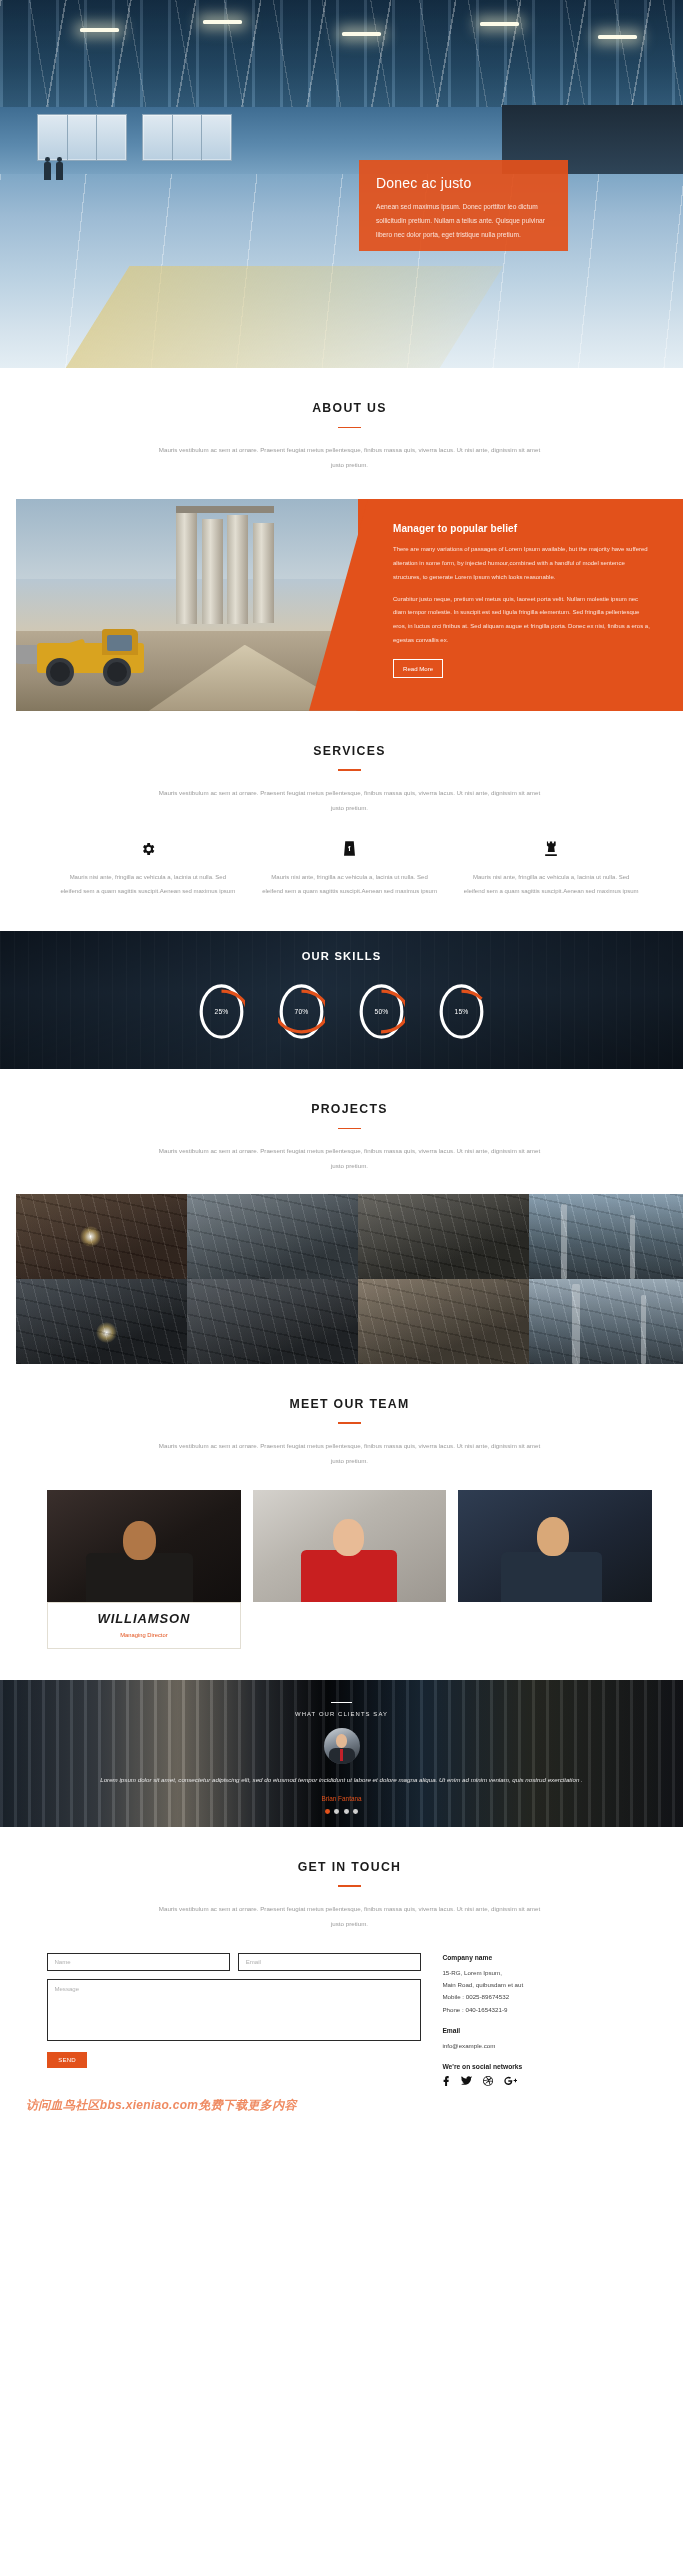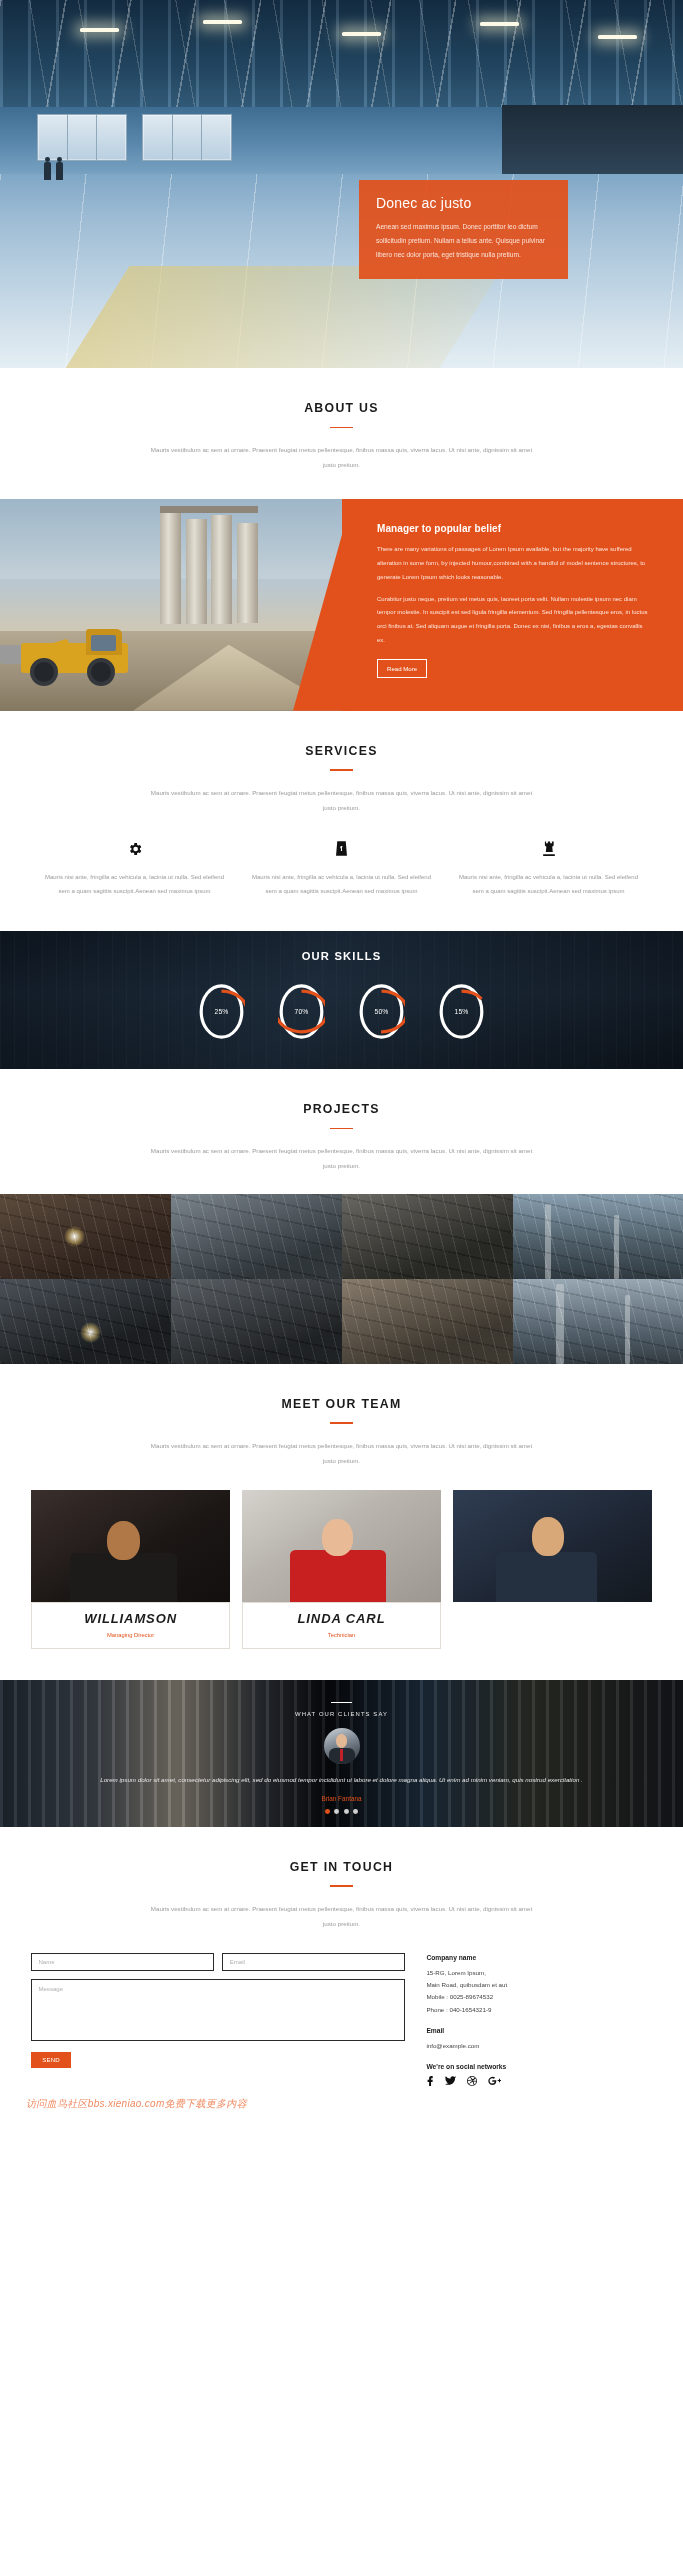--- a/index.html
+++ b/index.html
@@ -97,39 +97,38 @@
   .hero-dark-right{
     position:absolute; right:0; top:105px; width:181px; height:80px;
     background: linear-gradient(180deg,#1d2b38,#31485c);
   }
   .hero-card {
     position: absolute;
     left: 359px;
     top: 160px;
     width: 209px;
     background: rgba(226,81,27,.93);
-    padding: 15px 17px 17px 17px;
+    padding: 15px 17px 9px 17px;
     z-index: 5;
-    margin-top: 20px;
   }
   .hero-card h2 {
     font-size: 14px;
     color: #fff;
     font-weight: normal;
     margin-bottom: 8.5px;
     letter-spacing: 0.2px;
   }
   .hero-card p {
     font-size: 6.6px;
     line-height: 2.15;
     color: #fbe3da;
   }
 
   
-  .section { padding: 33px 0 0 0; }
+  .section { padding: 33px 0 0 16px; }
   .sec-title {
     text-align: center;
     font-size: 12.3px;
     letter-spacing: 1.3px;
     font-weight: bold;
     color: #1b1b1b;
   }
   .sec-rule {
     width: 23.5px; height: 1.6px; background: #e2511b;
     margin: 11.7px auto 14px auto;
@@ -339,22 +338,22 @@
   .info-col p { font-size: 6.2px; color: #444; line-height: 2.0; }
   .info-col .spacer { height: 10.7px; }
   .socials { display: flex; gap: 10.7px; margin-top: 5.3px; align-items:center; }
   .socials span { cursor: pointer; display:inline-flex; }
   .socials svg { fill: #111; }
 
   .watermark {
     text-align: left;
     padding: 10.7px 0 8.5px 26px;
     color: #ef8b62;
-    font-size: 10px;
-    font-weight: normal;
+    font-size: 12px;
+    font-weight: bold;
     font-style: italic;
     letter-spacing: 0.3px;
   }
 </style>
 </head>
 <body>
 
 <div class="page">
 
 
@@ -529,24 +528,20 @@
         </div>
         <div class="team-meta">
           <div class="team-name">WILLIAMSON</div>
           <div class="team-role">Managing Director</div>
         </div>
       </div>
       <div class="team-card">
         <div class="team-photo tm2">
           <div class="suit" style="left:48px;top:60px;width:96px;height:59px;background:#c81f20;"></div>
           <div class="face" style="left:80px;top:29px;width:31px;height:37px;background:#e8bb96;"></div>
-        </div>
-        <div class="team-meta">
-          <div class="team-name">LINDA CARL</div>
-          <div class="team-role">Technician</div>
         </div>
       </div>
       <div class="team-card">
         <div class="team-photo tm3">
           <div class="suit" style="left:43px;top:62px;width:101px;height:59px;background:#24303f;"></div>
           <div class="face" style="left:79px;top:27px;width:32px;height:39px;background:#d9a878;"></div>
         </div>
       </div>
     </div>
   </div>

